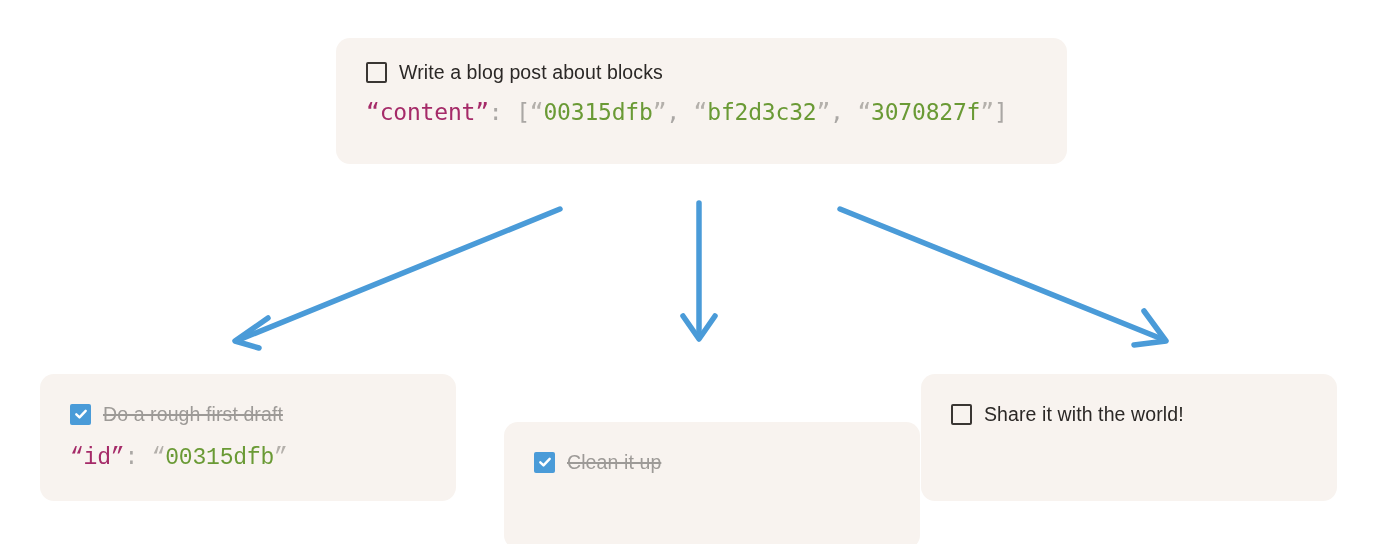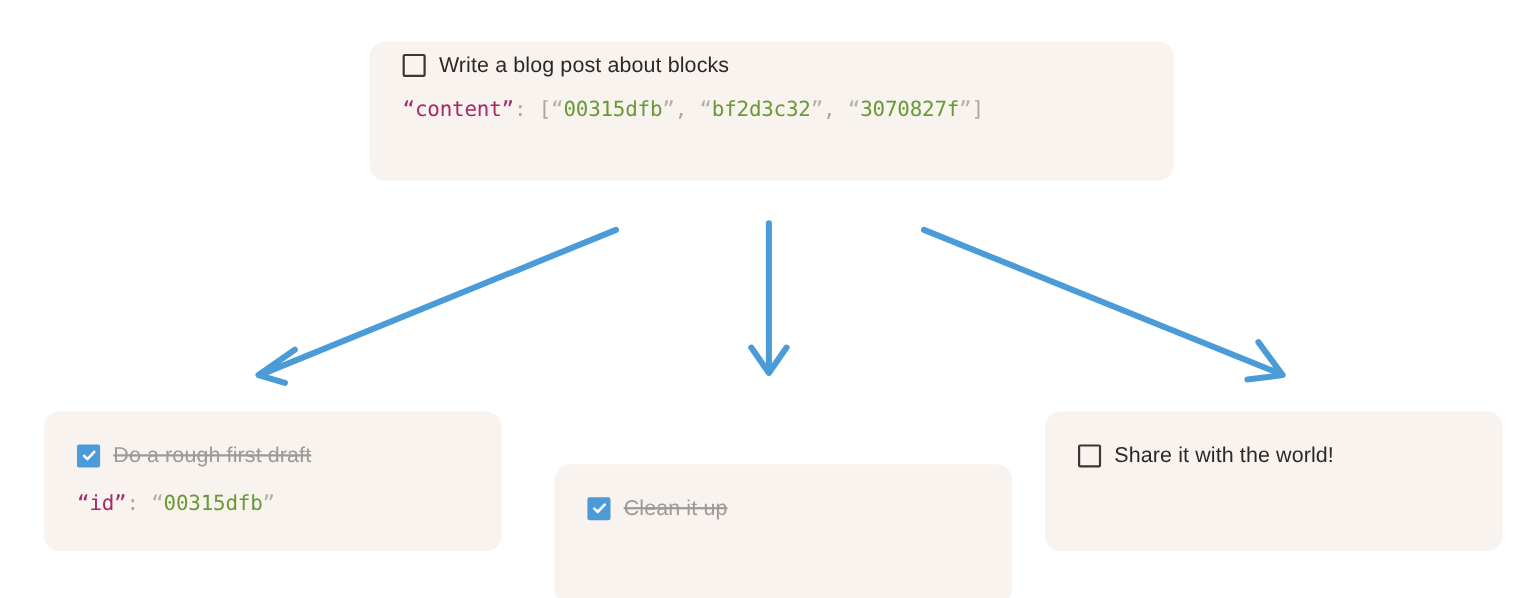--- a/index.html
+++ b/index.html
@@ -36,33 +36,33 @@
     background: #f8f3ef;
     border-radius: 14px;
     padding: 26px 28px 24px 28px;
   }
 
   .card.parent {
     left: 336px;
     top: 38px;
     width: 731px;
     height: 126px;
-    padding: 7px 28px 22px 30px;
+    padding: 20px 28px 22px 30px;
   }
 
   .card.child {
     top: 374px;
     width: 416px;
     height: 127px;
     padding: 26px 28px 6px 30px;
   }
 
   .card.child.c0 { left: 40px; }
   .card.child.c1 { left: 504px; margin-top: 48px; }
-  .card.child.c2 { left: 950px; }
+  .card.child.c2 { left: 921px; }
 
   
   .task-row {
     display: flex;
     align-items: center;
     gap: 12px;
     height: 28px;
   }
 
   .checkbox {
@@ -104,29 +104,30 @@
 
   .task-label.done {
     color: #9d9a97;
     text-decoration: line-through;
     text-decoration-thickness: 1.5px;
   }
 
   
   .json-line {
     font-family: "DejaVu Sans Mono", "Liberation Mono", monospace;
-    font-size: 19px;
+    font-size: 23px;
     line-height: 30px;
     white-space: nowrap;
     margin-top: 11px;
     letter-spacing: -0.2px;
   }
 
   .card.child .json-line {
     margin-top: 15px;
+    font-family: Liberation Mono, monospace;
   }
 
   .j-key    { color: #a52a68; }
   .j-punct  { color: #aaa7a4; }
   .j-str    { color: #6a9a35; }
   .j-quote  { color: #b4b0ab; }
   .j-space  { color: transparent; }
 </style>
 </head>
 <body>

